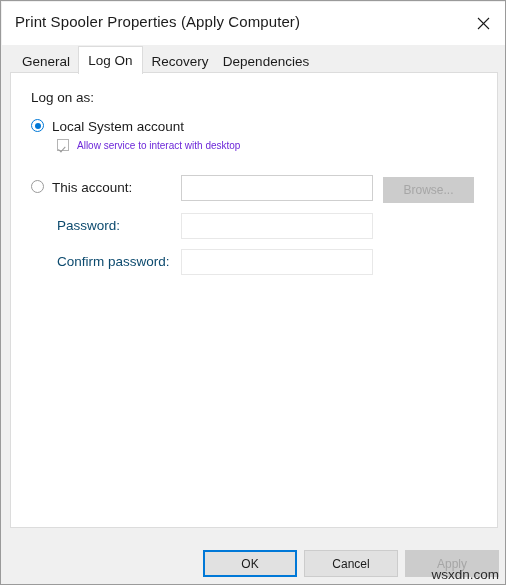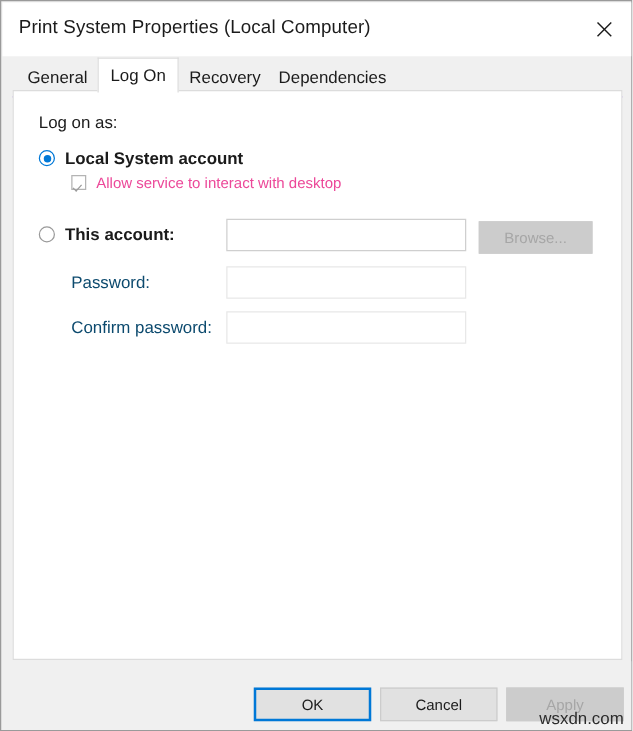--- a/index.html
+++ b/index.html
@@ -113,23 +113,22 @@
     top: 17px;
     font-size: 13.5px;
     color: #1b1b1b;
     white-space: nowrap;
   }
 
   
   .radio-row {
     position: absolute;
     display: flex;
-    align-items: center;
-    cursor: default;
-    font-weight: bold;
+    align-items: flex-start;
+    cursor: default;
   }
   .radio {
     width: 13px;
     height: 13px;
     border-radius: 50%;
     box-sizing: border-box;
     border: 1px solid #9a9a9a;
     background: #ffffff;
     flex: none;
     position: relative;
@@ -178,22 +177,22 @@
     left: 2px;
     top: 4.5px;
     width: 3px;
     height: 5.5px;
     border: solid #9a9a9a;
     border-width: 0 1.4px 1.4px 0;
     transform: rotate(42deg);
   }
   .check-label {
     margin-left: 8px;
-    font-size: 12px;
-    color: #ec4899;
+    font-size: 10px;
+    color: #6d28d9;
     white-space: nowrap;
   }
 
   
   .field-label {
     position: absolute;
     font-size: 13.5px;
     white-space: nowrap;
   }
   .field-label.disabled { color: #0c4a6e; }
@@ -257,21 +256,21 @@
     white-space: nowrap;
     z-index: 10;
   }
 </style>
 </head>
 <body>
 
 <div class="dialog">
 
   <div class="titlebar">
-    <div class="title-text">Print System Properties (Local Computer)</div>
+    <div class="title-text">Print Spooler Properties (Apply Computer)</div>
     <div class="close-btn">
       <span>
         <svg width="13" height="13" viewBox="0 0 13 13">
           <line x1="1" y1="1" x2="12" y2="12" stroke="#1b1b1b" stroke-width="1.1"></line>
           <line x1="12" y1="1" x2="1" y2="12" stroke="#1b1b1b" stroke-width="1.1"></line>
         </svg>
       </span>
     </div>
   </div>
 

